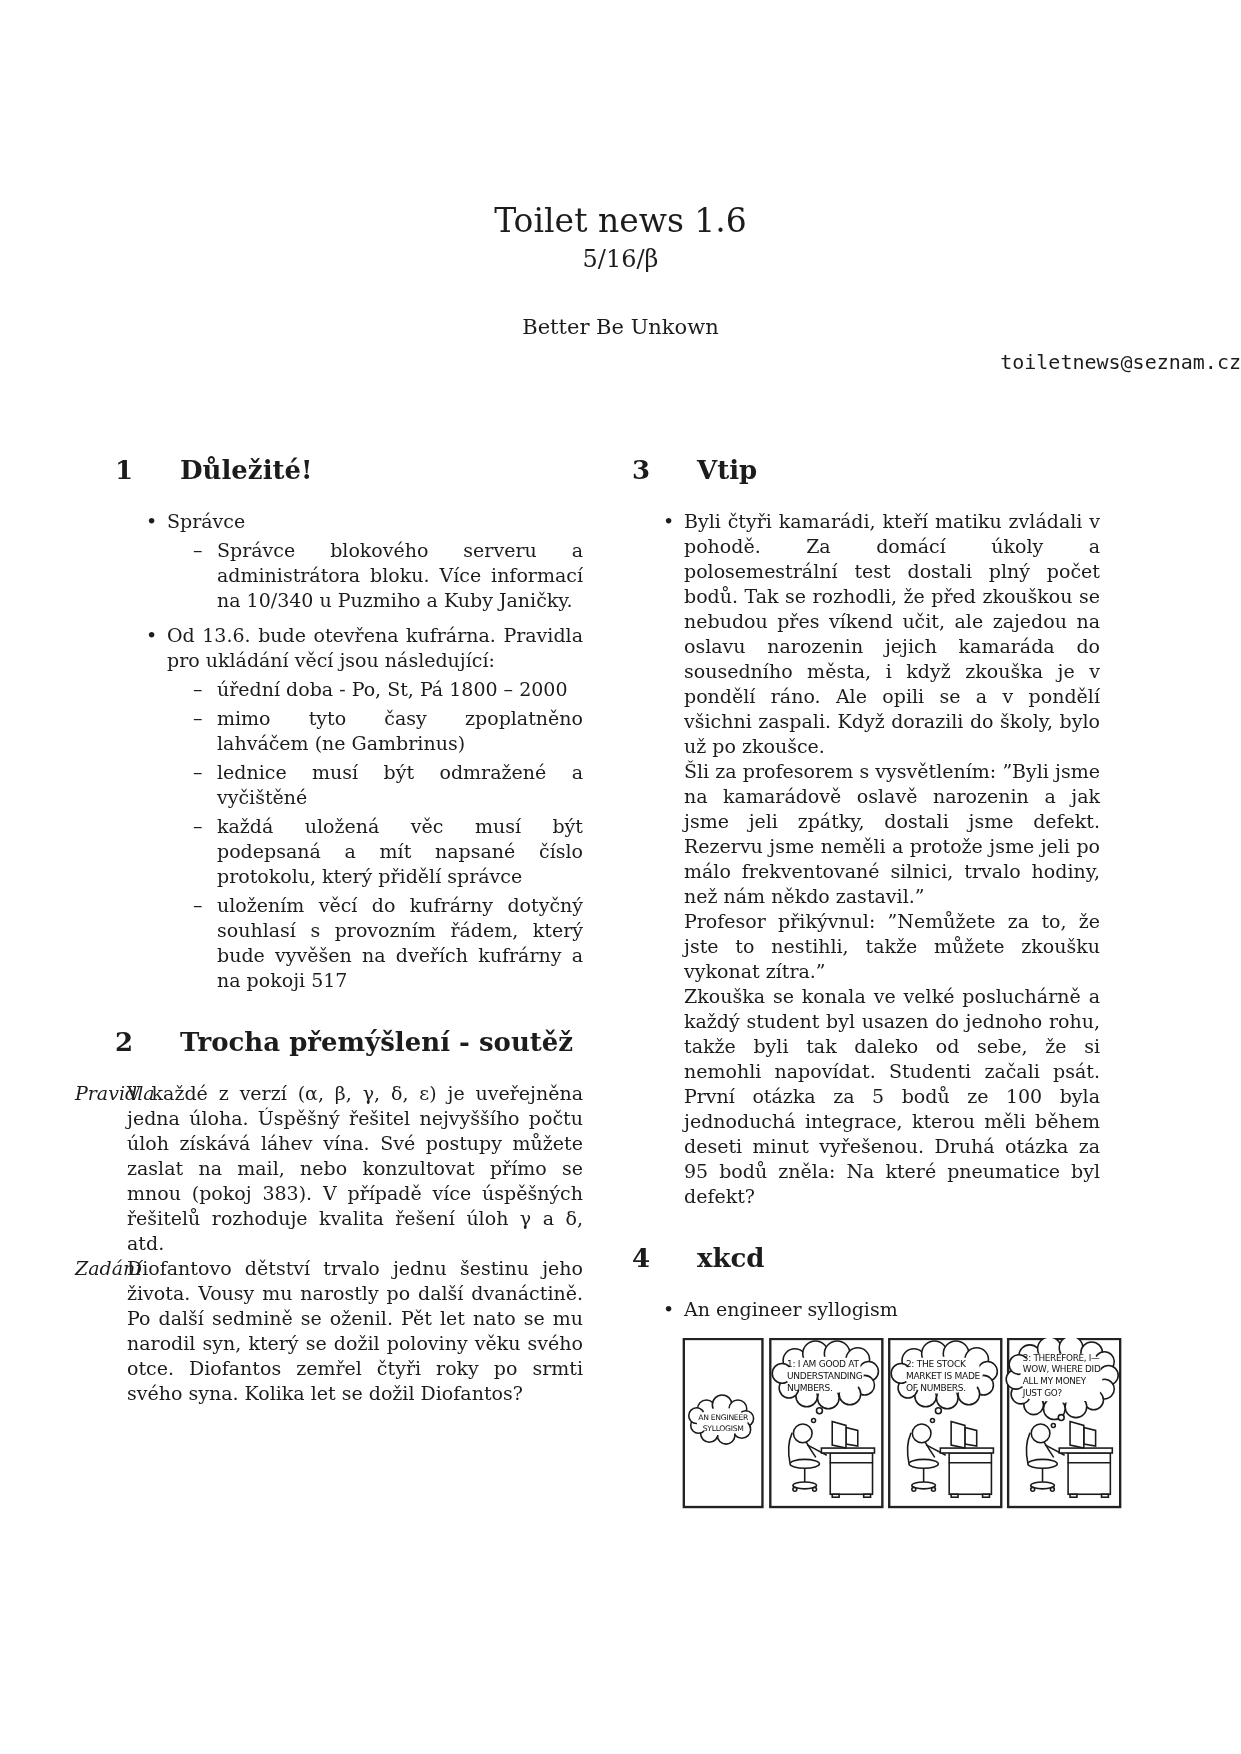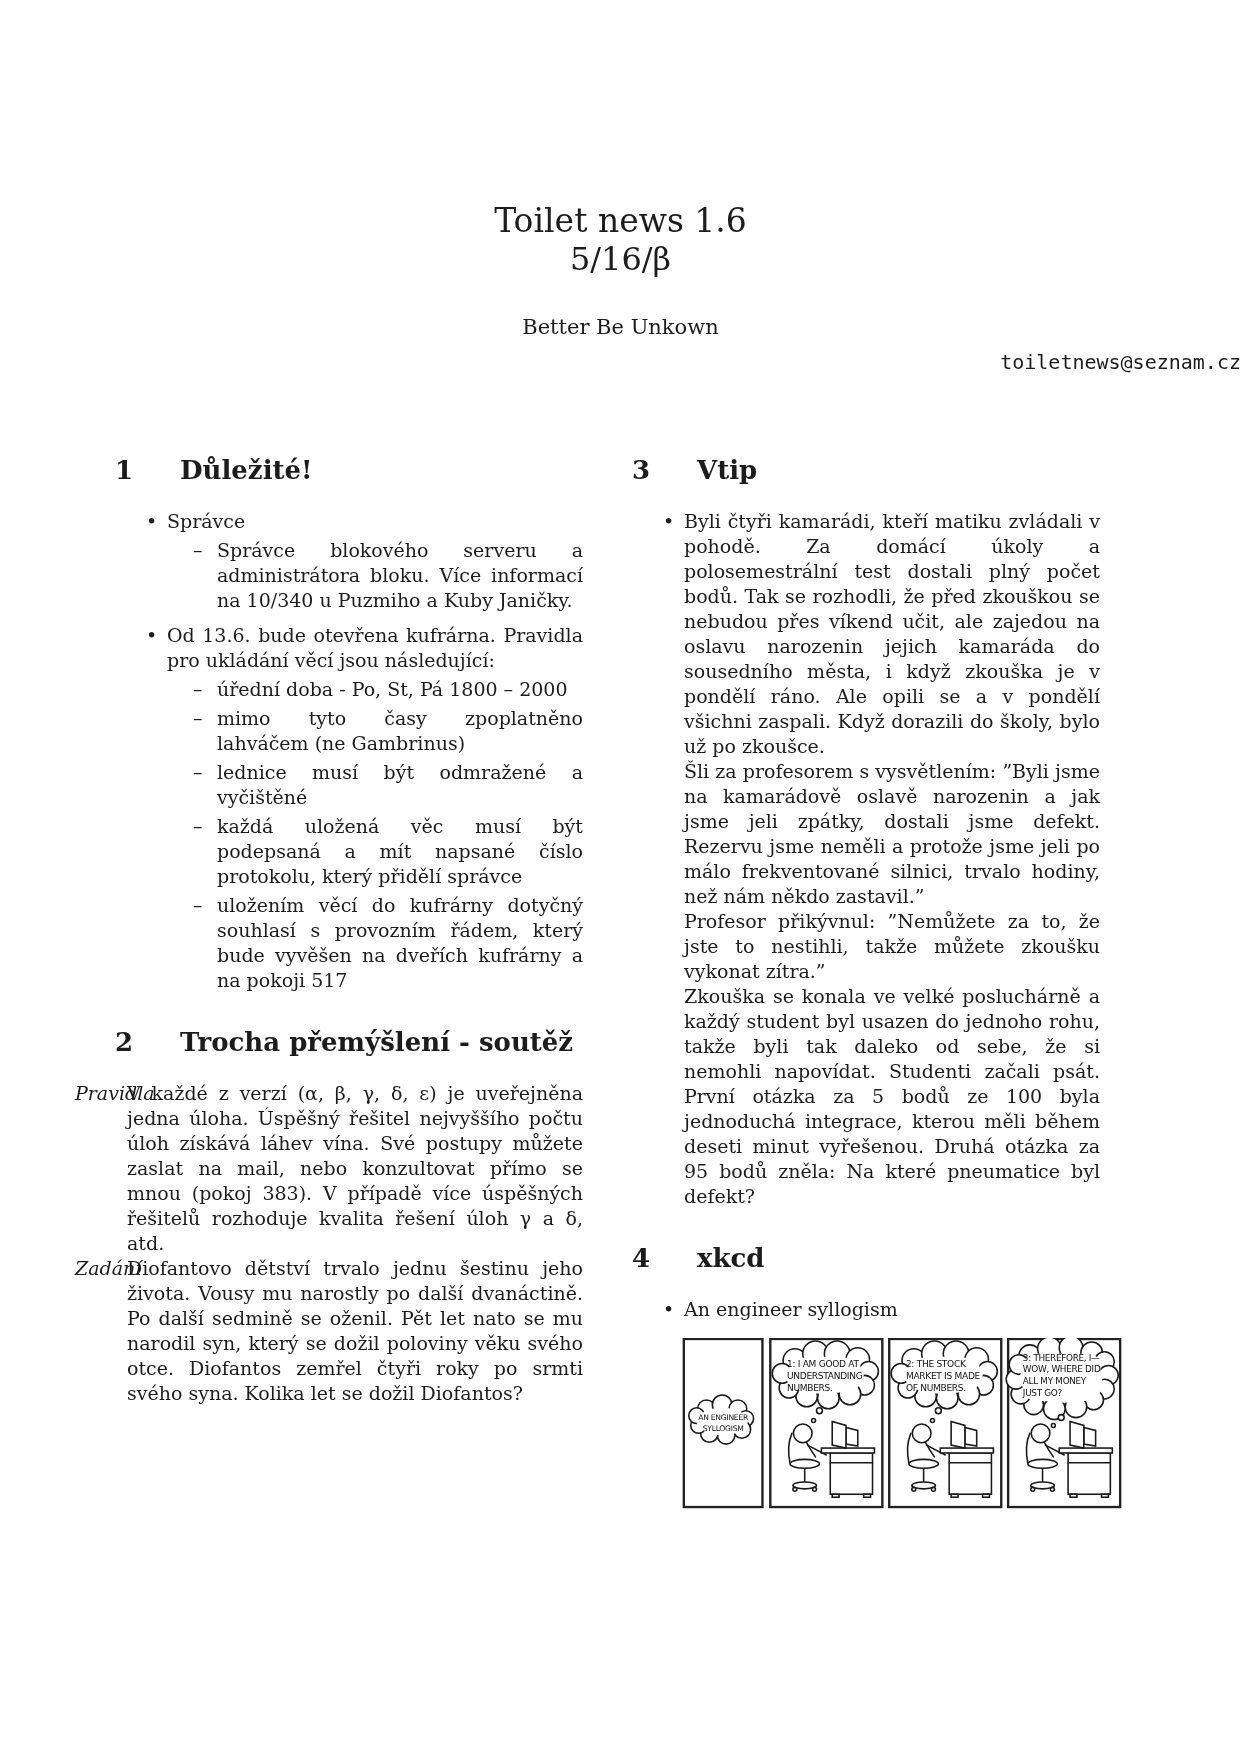--- a/index.html
+++ b/index.html
@@ -3,21 +3,21 @@
 <meta charset="utf-8">
 <style>
   html,body{margin:0;padding:0;}
   body{
     width:1241px;height:1754px;position:relative;background:#ffffff;
     color:#1c1c1c;font-family:"DejaVu Serif",serif;overflow:hidden;
   }
   
   .doc-header{position:absolute;top:202px;left:0;width:100%;text-align:center;}
   .doc-title{font-size:33px;line-height:38px;}
-  .doc-version{font-size:32px;line-height:28px;margin-top:5px;}
+  .doc-version{font-size:24px;line-height:28px;margin-top:5px;}
   .doc-author{font-size:21px;line-height:25px;margin-top:42px;}
   .doc-email{font-family:"DejaVu Sans Mono",monospace;font-size:20px;line-height:24px;margin-top:10px;text-align:right;}
   
   .col{position:absolute;top:455px;width:508px;font-size:19px;line-height:25px;text-align:justify;}
   .col-left{left:75px;}
   .col-right{left:592px;}
   
   .sec-h{display:flex;margin:0 0 24px 40px;font-size:26px;line-height:30px;font-weight:bold;text-align:left;}
   .sec-h .num{width:65px;flex:none;}
   .mt{margin-top:34px;}

